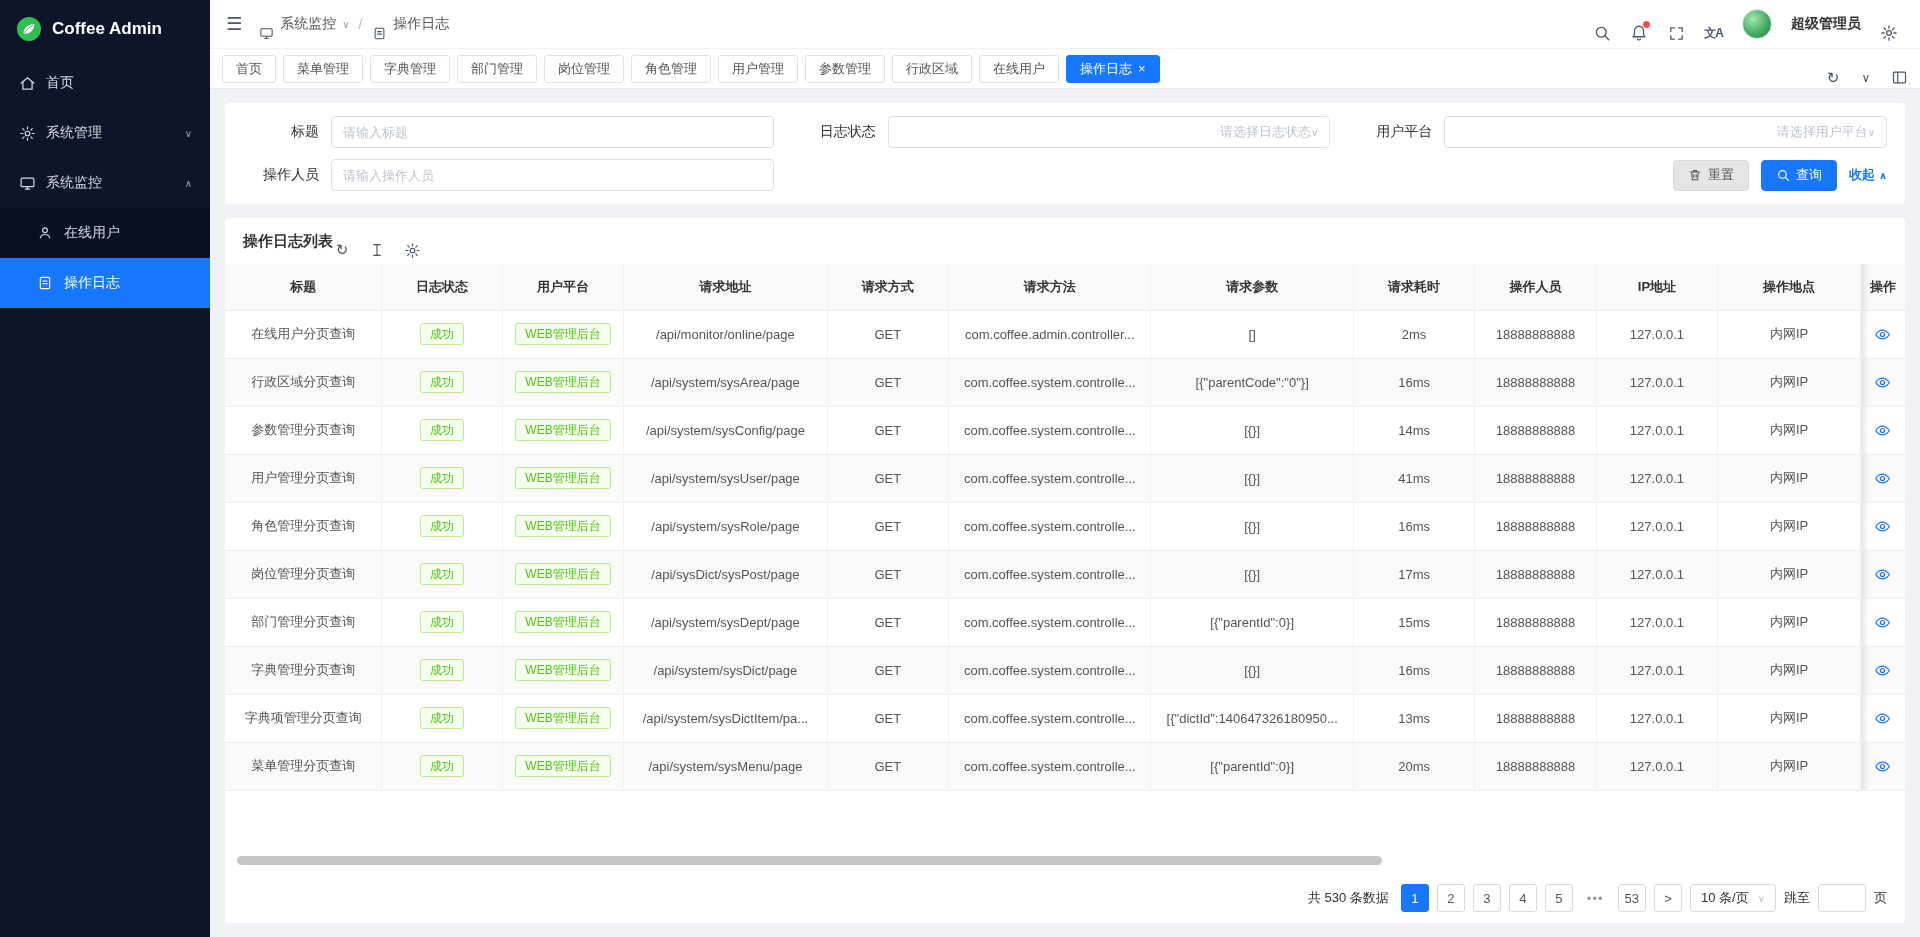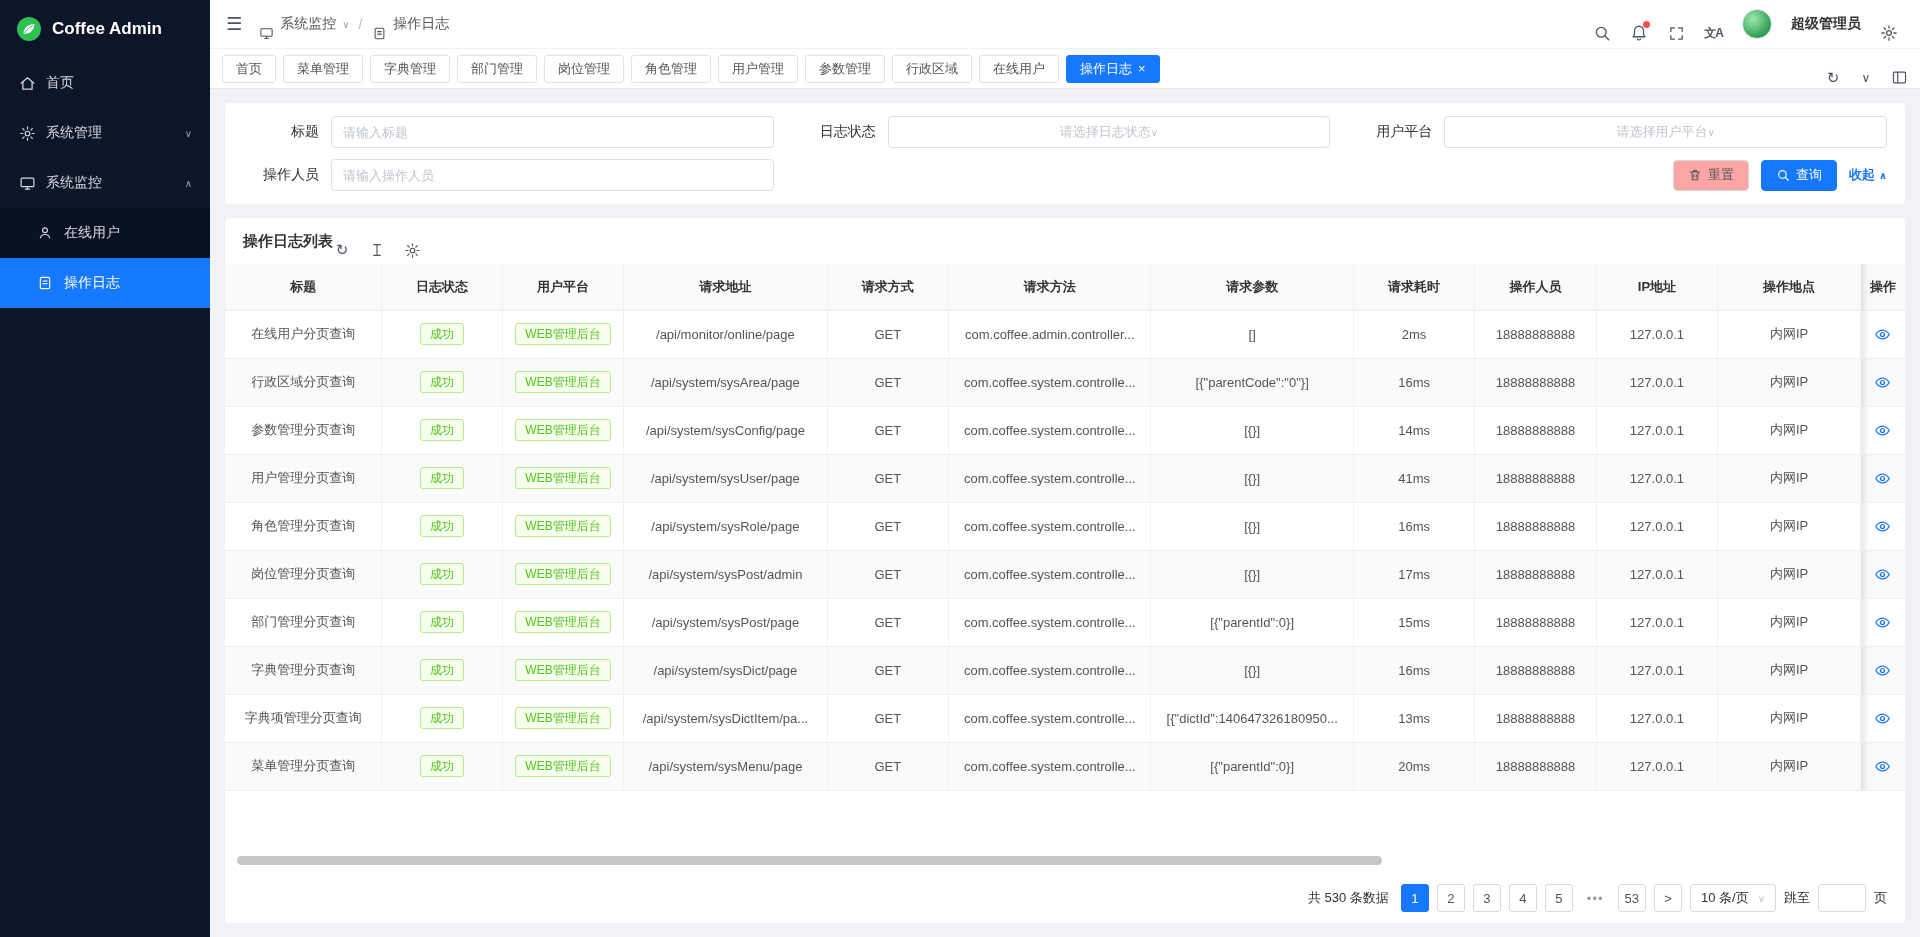--- a/index.html
+++ b/index.html
@@ -46,24 +46,24 @@
 
   
   .content { flex:1; padding:14px 15px; display:flex; flex-direction:column; gap:14px; min-height:0; }
 
   .search-card { background:#fff; border-radius:4px; padding:13px 18px 13px; flex-shrink:0; }
   .form-grid { display:grid; grid-template-columns:1fr 1fr 1fr; column-gap:26px; row-gap:11px; }
   .form-item { display:flex; align-items:center; }
   .form-item label { width:88px; text-align:right; padding-right:12px; color:#333; font-size:14px; flex-shrink:0; }
   .text-input { flex:1; height:32px; border:1px solid #dcdfe6; border-radius:4px; padding:0 11px; font-size:13px; color:#15803d; background:#fff; outline:none; font-family:inherit; }
   .text-input::placeholder { color:#bfc4cc; }
-  .select { flex:1; height:32px; border:1px solid #dcdfe6; border-radius:4px; padding:0 11px; font-size:13px; display:flex; align-items:center; justify-content:center; color:#bfc4cc; background:#fff; cursor:pointer; }
+  .select { flex:1; height:32px; border:1px solid #dcdfe6; border-radius:4px; padding:0 11px; font-size:13px; display:flex; align-items:center; justify-content:flex-end; color:#bfc4cc; background:#fff; cursor:pointer; }
   .select .caret-s { color:#c0c4cc; }
   .form-actions { grid-column:2 / 4; display:flex; align-items:center; justify-content:flex-end; gap:12px; }
-  .btn { height:31px; padding:0 14px; border:1px solid #d9d9d9; background:#fca5a5; border-radius:4px; font-size:13px; color:#555; display:inline-flex; align-items:center; gap:6px; cursor:pointer; font-family:inherit; }
+  .btn { height:31px; padding:0 14px; border:1px solid #d9d9d9; background:#e5e5e5; border-radius:4px; font-size:13px; color:#555; display:inline-flex; align-items:center; gap:6px; cursor:pointer; font-family:inherit; }
   .btn .bicon { width:14px; height:14px; display:inline-flex; }
   .btn.primary { background:#1677ff; border-color:#1677ff; color:#fff; }
   .collapse-link { color:#1677ff; font-size:13px; display:inline-flex; gap:4px; align-items:center; cursor:pointer; font-weight:600; }
   .collapse-link .caret-s { color:#1677ff; }
 
   
   .table-card { background:#fff; border-radius:4px; flex:1; display:flex; flex-direction:column; min-height:0; }
   .card-header { height:46px; display:flex; align-items:center; padding:0 18px; flex-shrink:0; }
   .card-title { font-size:15px; font-weight:600; color:#333; }
   .card-tools { display:flex; gap:17px; color:#555; align-items:center; }
@@ -464,40 +464,40 @@
                       <svg viewBox="0 0 24 24" width="17" height="17" fill="none" stroke="currentColor" stroke-width="1.7">
                         <path d="M2.5 12S6 5.8 12 5.8 21.5 12 21.5 12 18 18.2 12 18.2 2.5 12 2.5 12z"></path>
                         <circle cx="12" cy="12" r="2.8"></circle>
                       </svg>
                     </span></td>
                 </tr>
                 <tr>
                   <td>岗位管理分页查询</td>
                   <td><span class="tag">成功</span></td>
                   <td><span class="tag">WEB管理后台</span></td>
-                  <td>/api/system/sysPost/admin</td>
+                  <td>/api/sysDict/sysPost/page</td>
                   <td>GET</td>
                   <td>com.coffee.system.controlle...</td>
                   <td>[{}]</td>
                   <td>17ms</td>
                   <td>18888888888</td>
                   <td>127.0.0.1</td>
                   <td>内网IP</td>
                   <td class="sticky-col"><span class="eye-btn">
                       <svg viewBox="0 0 24 24" width="17" height="17" fill="none" stroke="currentColor" stroke-width="1.7">
                         <path d="M2.5 12S6 5.8 12 5.8 21.5 12 21.5 12 18 18.2 12 18.2 2.5 12 2.5 12z"></path>
                         <circle cx="12" cy="12" r="2.8"></circle>
                       </svg>
                     </span></td>
                 </tr>
                 <tr>
                   <td>部门管理分页查询</td>
                   <td><span class="tag">成功</span></td>
                   <td><span class="tag">WEB管理后台</span></td>
-                  <td>/api/system/sysPost/page</td>
+                  <td>/api/system/sysDept/page</td>
                   <td>GET</td>
                   <td>com.coffee.system.controlle...</td>
                   <td>[{"parentId":0}]</td>
                   <td>15ms</td>
                   <td>18888888888</td>
                   <td>127.0.0.1</td>
                   <td>内网IP</td>
                   <td class="sticky-col"><span class="eye-btn">
                       <svg viewBox="0 0 24 24" width="17" height="17" fill="none" stroke="currentColor" stroke-width="1.7">
                         <path d="M2.5 12S6 5.8 12 5.8 21.5 12 21.5 12 18 18.2 12 18.2 2.5 12 2.5 12z"></path>

